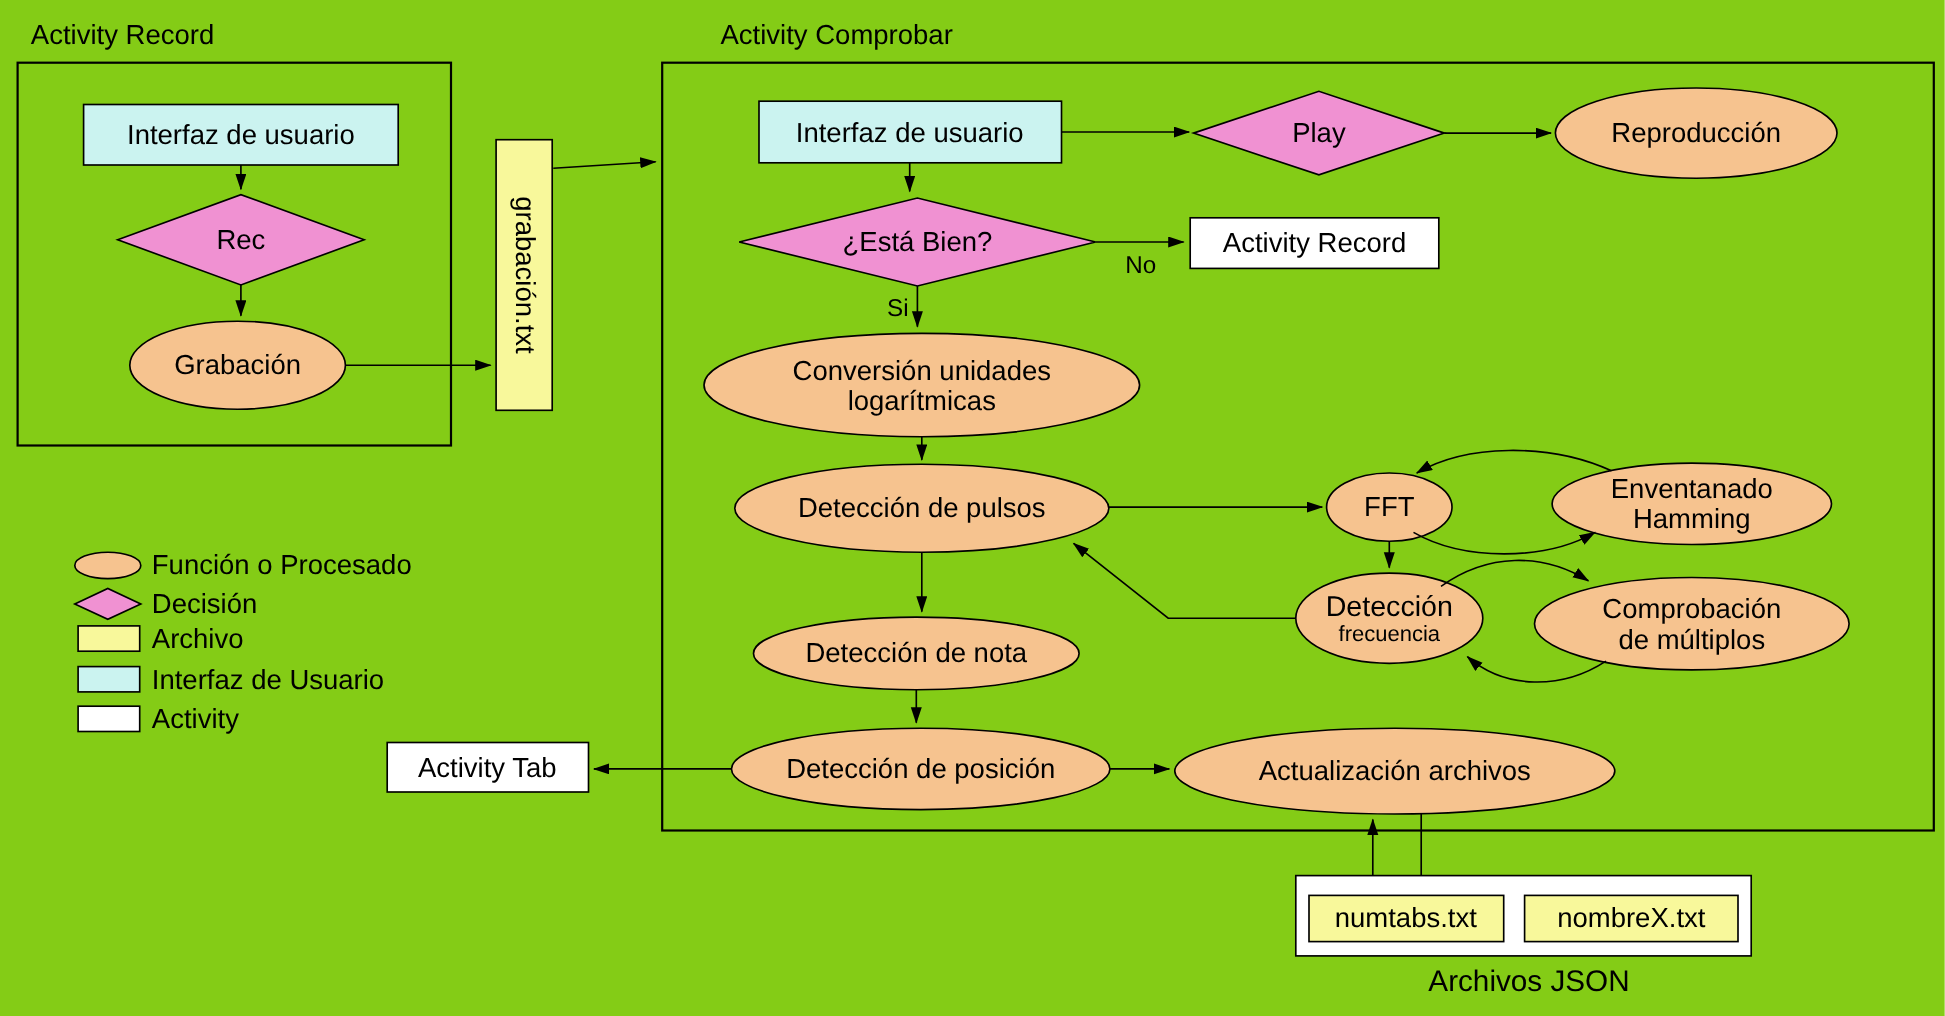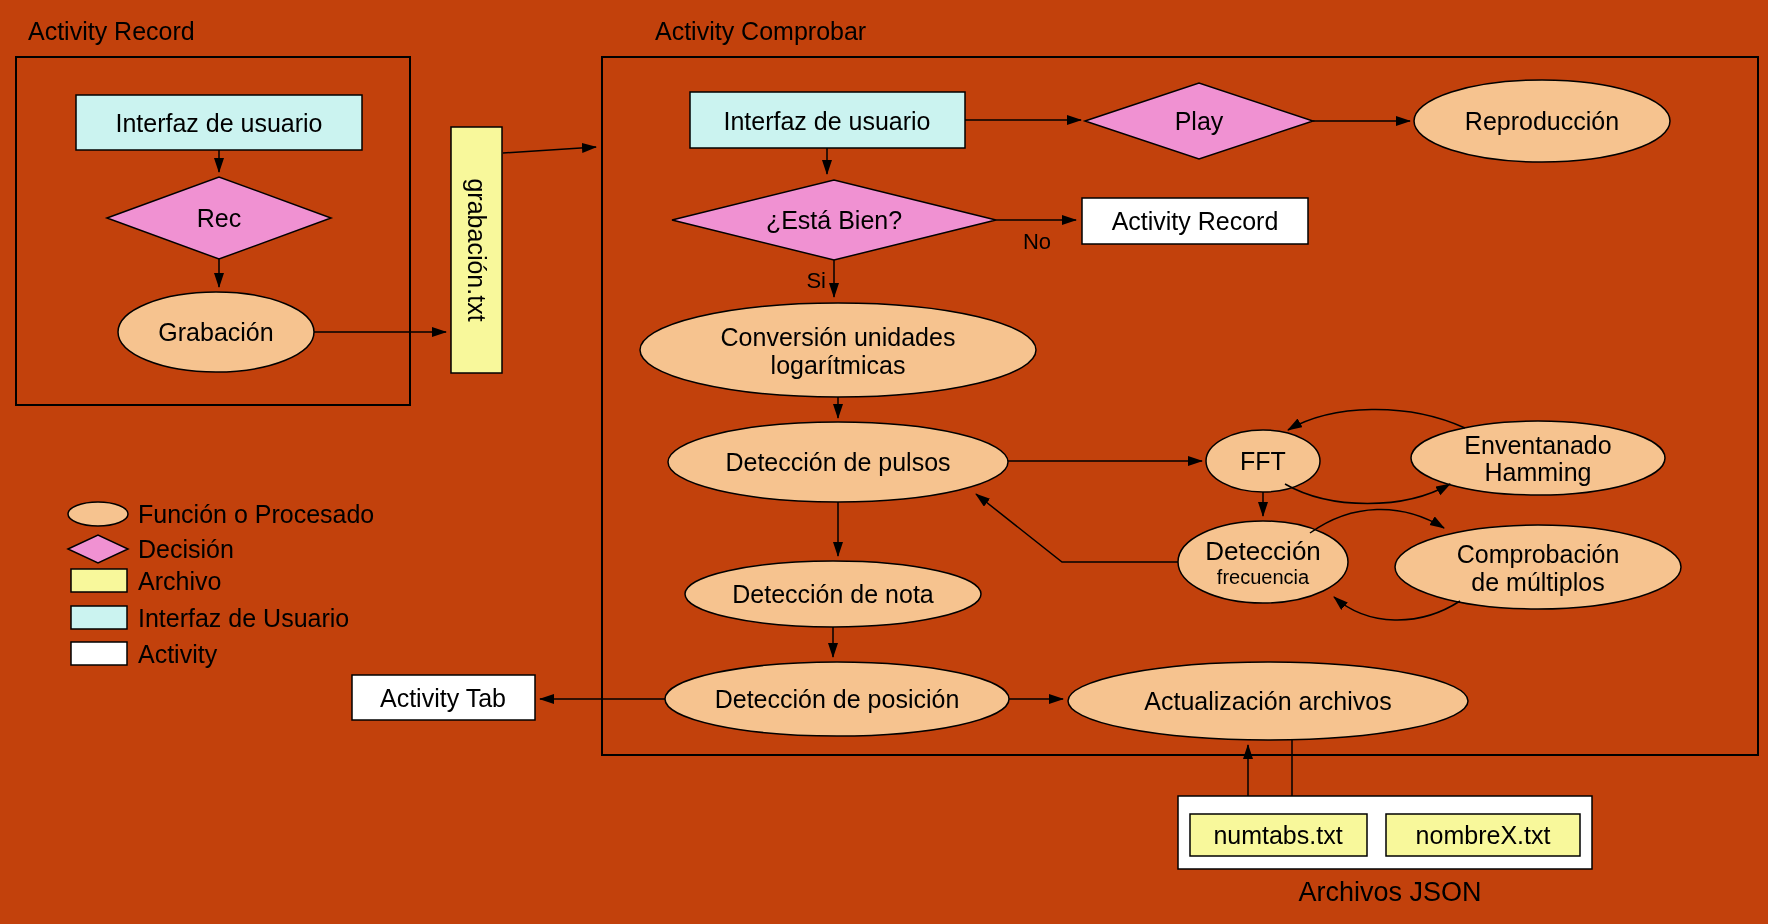--- a/index.html
+++ b/index.html
@@ -1,20 +1,20 @@
 <!DOCTYPE html>
 <html style="--c-orange: #F6C38F; --c-pink: #F091D2; --c-cyan: #CBF3F0; --c-yellow: #F8F89B; --c-white: #FFFFFF; --c-stroke: #000000;"><head>
 <meta charset="utf-8">
 <style>
   :root{
     --c-orange:#F6C38F; --c-pink:#F091D2; --c-cyan:#CBF3F0;
     --c-yellow:#F8F89B; --c-white:#FFFFFF; --c-stroke:#000000;
   }
   html,body{margin:0;padding:0;background:#fff;}
-  .stage{width:1768px;height:924px;position:relative;background:#c2410c;text-decoration:underline;}
+  .stage{width:1768px;height:924px;position:relative;background:#84cc16;text-decoration:underline;}
   svg{font-family:"Liberation Sans", sans-serif;}
   .lbl{font-size:25px;fill:#000;text-anchor:middle;dominant-baseline:central;}
   .lbl-left{font-size:25px;fill:#000;text-anchor:start;dominant-baseline:central;}
   .lbl-title{font-size:25px;fill:#000;text-anchor:start;}
   .lbl-small{font-size:22px;fill:#000;dominant-baseline:central;}
   .lbl-tiny{font-size:20px;fill:#000;text-anchor:middle;dominant-baseline:central;}
   .lbl-caption{font-size:27px;fill:#000;text-anchor:middle;dominant-baseline:central;}
   .shape{stroke:var(--c-stroke);stroke-width:1.5;}
   .frame{fill:none;stroke:var(--c-stroke);stroke-width:2;}
   .whitebox{fill:var(--c-white);stroke:var(--c-stroke);stroke-width:1.5;}

